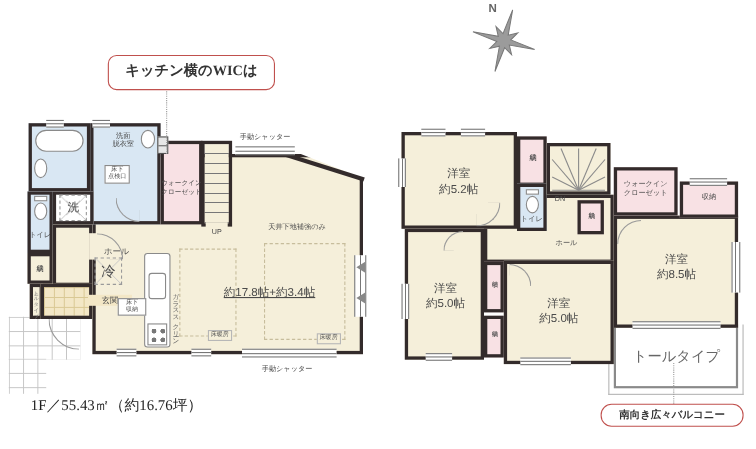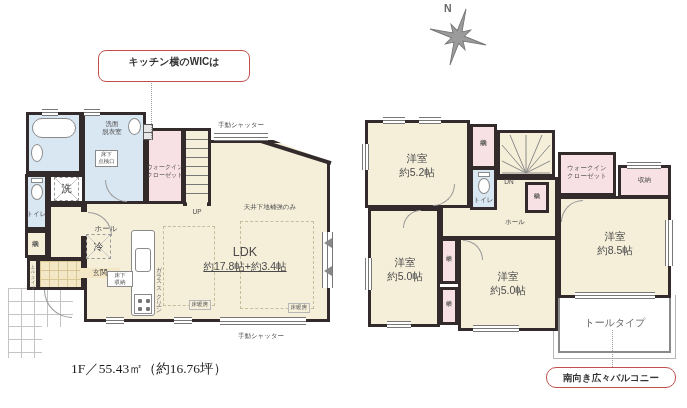--- a/index.html
+++ b/index.html
@@ -4,21 +4,21 @@
 <style>
   html,body{margin:0;padding:0;}
   body{width:687px;height:408px;background:#fff;font-family:"Liberation Sans",sans-serif;}
   .canvas{position:relative;width:687px;height:408px;background:#fff;overflow:hidden;}
   .abs{position:absolute;box-sizing:border-box;}
   .room{position:absolute;box-sizing:border-box;border:3px solid #332b2b;}
   .cream{background:#f5efda;}
   .pink{background:#f8e1e4;}
   .blue{background:#d9e7f3;}
   .whitebg{background:#ffffff;}
-  .lbl{position:absolute;color:#4a4a4a;text-align:center;line-height:1.3;white-space:nowrap;}.f6{font-size:6.5px;}.f7{font-size:7.5px;margin-left:40px;}.f8{font-size:10px;}
+  .lbl{position:absolute;color:#4a4a4a;text-align:center;line-height:1.3;white-space:nowrap;}.f6{font-size:6.5px;}.f7{font-size:7.5px;margin-left:40px;}.f8{font-size:13px;font-family:Liberation Serif, serif;}
   .f10{font-size:10.5px;}.f12{font-size:12.5px;}
   .vert{writing-mode:vertical-rl;text-orientation:upright;letter-spacing:0px;line-height:1;}
   .fix{position:absolute;box-sizing:border-box;border:1px solid #8a8a8a;background:#fff;}
   .dashx{position:absolute;box-sizing:border-box;border:1px dashed #9a9a9a;display:flex;align-items:center;justify-content:center;color:#4a4a4a;
     background-image:linear-gradient(to top right,transparent calc(50% - .5px),#c6c6c6 calc(50% - .5px),#c6c6c6 calc(50% + .5px),transparent calc(50% + .5px)),
                      linear-gradient(to bottom right,transparent calc(50% - .5px),#c6c6c6 calc(50% - .5px),#c6c6c6 calc(50% + .5px),transparent calc(50% + .5px));}
   .fh{position:absolute;box-sizing:border-box;border:1.5px dashed #c7bd9c;}
   .fh span{position:absolute;right:3px;bottom:-5px;background:#f5efda;border:1px solid #b7b7b7;font-size:5.5px;color:#555;padding:0 2px;line-height:1.4;}
   .winh{position:absolute;box-sizing:border-box;background:#fff linear-gradient(#777,#777) center/100% 1px no-repeat;border-top:1px solid #777;border-bottom:1px solid #777;z-index:6;}
   .winv{position:absolute;box-sizing:border-box;background:#fff linear-gradient(90deg,transparent calc(50% - .5px),#777 calc(50% - .5px),#777 calc(50% + .5px),transparent calc(50% + .5px));border-left:1px solid #777;border-right:1px solid #777;z-index:6;}
@@ -125,21 +125,20 @@
     </div>
 
     <div class="fh" style="left:163px;top:118px;width:52px;height:80px;z-index:3;">
       <span>床暖房</span>
     </div>
     <div class="fh" style="left:240px;top:113px;width:74px;height:88px;z-index:3;">
       <span>床暖房</span>
     </div>
 
     <span class="lbl f6" style="left:220px;top:95px;width:100px;z-index:4;">天井下地補強のみ</span>
-    <span class="lbl f12" style="left:180px;top:136px;width:130px;z-index:4;">LDK</span>
     <span class="lbl f10" style="left:180px;top:152px;width:130px;z-index:4;text-decoration:underline;">約17.8帖+約3.4帖</span>
 
     <span class="lbl f6" style="left:205px;top:13px;width:72px;z-index:4;">手動シャッター</span>
     <div class="winh" style="left:214px;top:25px;width:54px;height:8px;"></div>
     <div class="winh" style="left:42px;top:1px;width:16px;height:7px;"></div>
     <div class="winh" style="left:84px;top:1px;width:16px;height:7px;"></div>
     <div class="winv" style="left:322px;top:124px;width:11px;height:56px;"></div>
     <div class="tri-left" style="left:324px;top:130px;"></div>
     <div class="tri-left" style="left:324px;top:158px;"></div>
     <div class="winh" style="left:106px;top:209px;width:18px;height:7px;"></div>
@@ -229,15 +228,15 @@
     <div class="arc" style="left:206px;top:92px;width:22px;height:22px;border-top:1px solid #999;border-left:1px solid #999;border-radius:100% 0 0 0;"></div>
     <div class="arc" style="left:108px;top:132px;width:20px;height:20px;border-top:1px solid #999;border-right:1px solid #999;border-radius:0 100% 0 0;"></div>
     <div class="arc" style="left:48px;top:102px;width:18px;height:18px;border-top:1px solid #999;border-left:1px solid #999;border-radius:100% 0 0 0;"></div>
   </div>
 
   <div class="dotline" style="left:612px;top:330px;height:37px;"></div>
   <div class="callout" style="left:546px;top:367px;width:130px;height:21px;font-size:9.5px;line-height:19px;border-radius:10px;">
     <span>南向き広々バルコニー</span>
   </div>
 
-  <div class="areatext" style="left:28px;top:360px;margin-left:43px;">1F／55.43㎡（約16.76坪）</div>
+  <div class="areatext" style="left:28px;top:360px;">1F／55.43㎡（約16.76坪）</div>
 
 </div>
 
 </body></html>

